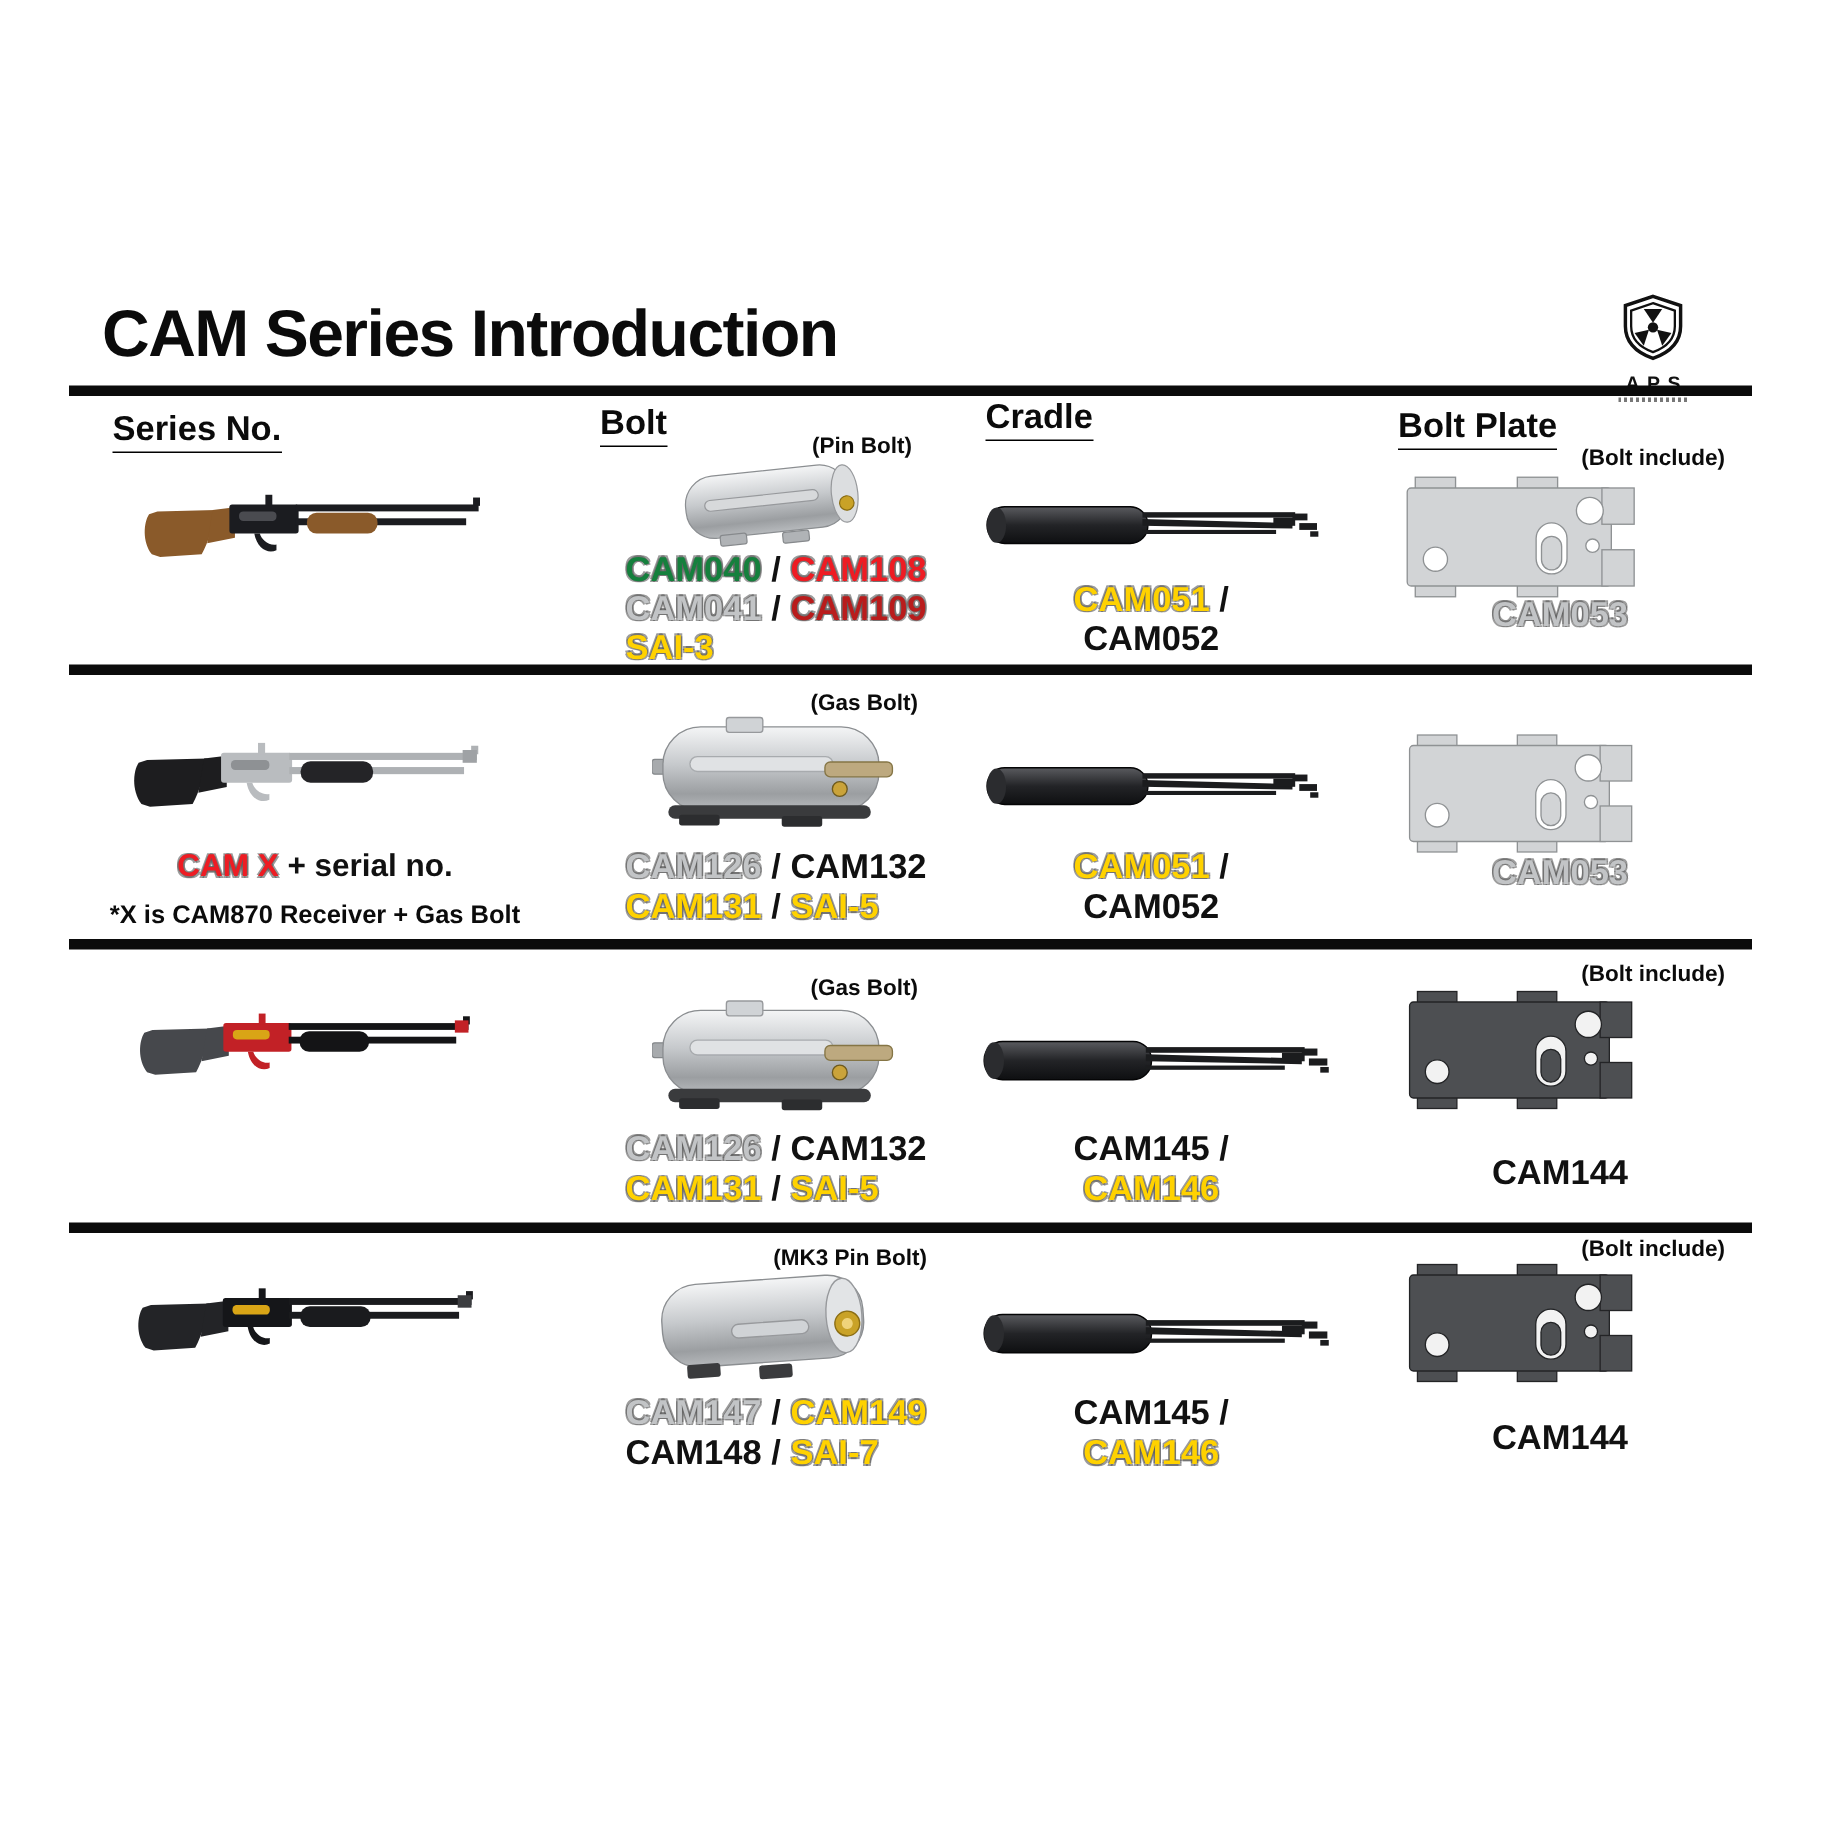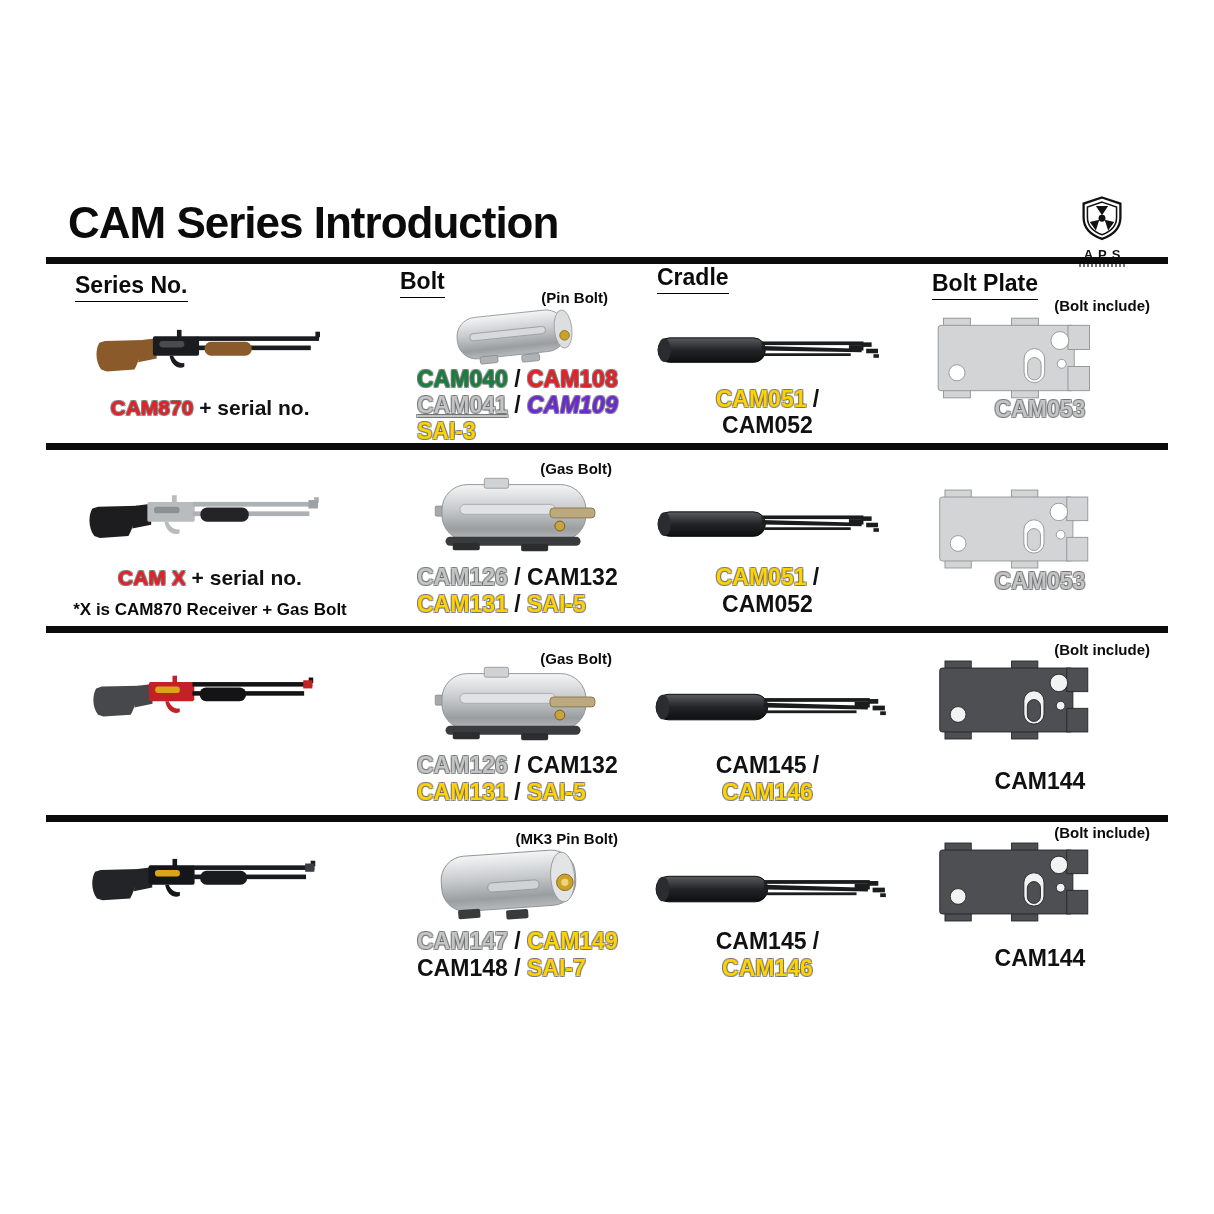--- a/index.html
+++ b/index.html
@@ -144,28 +144,27 @@
   <div class="abs hrule" style="top:257px"></div>
 
   <div class="abs colhead" style="left:75px;top:272px">Series No.</div>
   <div class="abs colhead" style="left:400px;top:268px">Bolt</div>
   <div class="abs colhead" style="left:657px;top:264px">Cradle</div>
   <div class="abs colhead" style="left:932px;top:270px">Bolt Plate</div>
 
   <svg class="abs gun-870" style="left:92px;top:316px" width="240" height="72" viewBox="0 0 260 76">
       <use href="#sym-shotgun"></use>
     </svg>
-  <div class="abs caption" style="left:60px;top:396px;width:300px"><span class="outl" style="color: rgb(238, 28, 35);">CAM870</span><span style="color: rgb(17, 17, 17);"> + serial no.</span></div>
 
   <div class="abs tag tag-right" style="left:405px;top:289px;width:203px">(Pin Bolt)</div>
   <svg class="abs" style="left:434px;top:299px" width="160" height="76" viewBox="0 0 170 95">
       <use href="#sym-pin-bolt"></use>
     </svg>
   <div class="abs pline c2lines" style="top:366px"><span class="outl" style="color: #15803d;">CAM040</span><span style="color: rgb(17, 17, 17);"> / </span><span class="outl" style="color: rgb(238, 28, 35);">CAM108</span></div>
-  <div class="abs pline c2lines" style="top:392px"><span class="outl" style="color: rgb(194, 196, 198); text-decoration: underline;">CAM041</span><span style="color: rgb(17, 17, 17);"> / </span><span class="outl" style="color: #6d28d9; font-style: italic;">CAM109</span></div>
+  <div class="abs pline c2lines" style="top:392px"><span class="outl" style="color: rgb(194, 196, 198);">CAM041</span><span style="color: rgb(17, 17, 17);"> / </span><span class="outl" style="color: #b91c1c;">CAM109</span></div>
   <div class="abs pline c2lines" style="top:418px"><span class="outl" style="color: rgb(255, 210, 0);">SAI-3</span></div>
 
   <svg class="abs" style="left:652px;top:326px" width="232" height="50" viewBox="0 0 250 55">
       <use href="#sym-cradle"></use>
     </svg>
   <div class="abs pline c3lines" style="top:386px"><span class="outl" style="color: rgb(255, 210, 0);">CAM051</span><span style="color: rgb(17, 17, 17);"> /</span></div>
   <div class="abs pline c3lines" style="top:412px"><span style="color: rgb(17, 17, 17);">CAM052</span></div>
 
   <div class="abs tag tag-right" style="left:915px;top:297px;width:235px">(Bolt include)</div>
   <svg class="abs plate-silver" style="left:928px;top:311px" width="168" height="94" viewBox="0 0 185 105">

